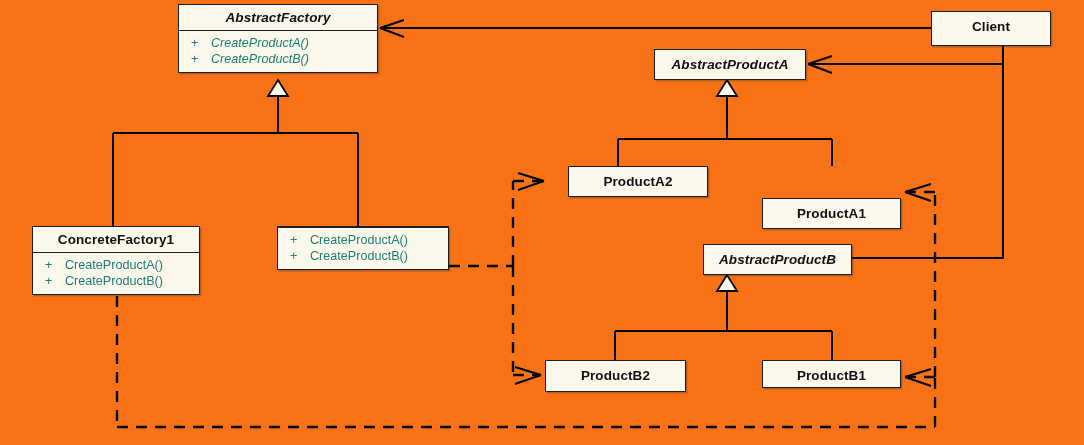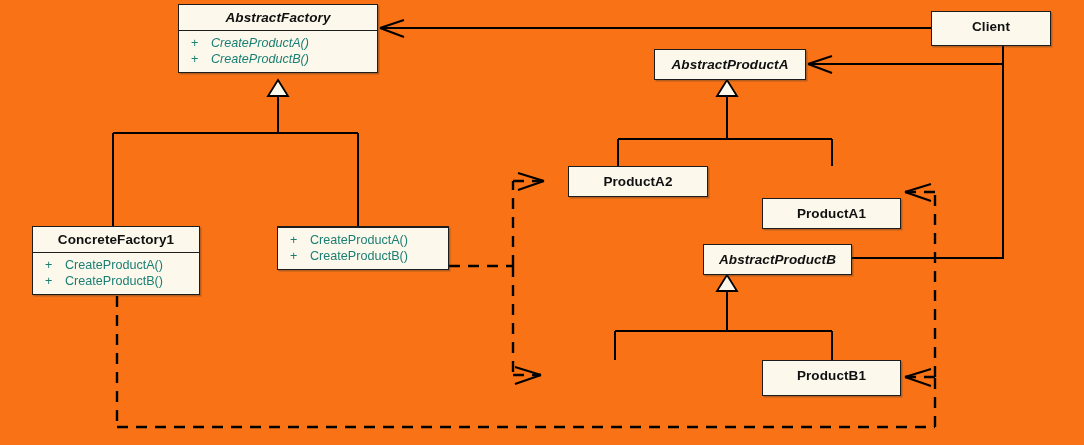--- a/index.html
+++ b/index.html
@@ -76,21 +76,21 @@
 
   
   #box-abstract-factory   { left: 178px; top: 4px;   width: 200px; }
   #box-concrete-factory-1 { left: 32px;  top: 226px; width: 168px; }
   #box-concrete-factory-2 { left: 277px; top: 226px; width: 172px; }
   #box-abstract-product-a { left: 654px; top: 49px;  width: 152px; height: 31px; }
   #box-product-a2         { left: 568px; top: 166px; width: 140px; height: 31px; }
   #box-product-a1         { left: 762px; top: 166px; width: 139px; height: 31px; margin-top: 32px; }
   #box-abstract-product-b { left: 655px; top: 244px; width: 149px; height: 31px; margin-left: 48px; }
   #box-product-b2         { left: 545px; top: 360px; width: 141px; height: 32px; }
-  #box-product-b1         { left: 762px; top: 360px; width: 139px; height: 36px; }
+  #box-product-b1         { left: 762px; top: 360px; width: 139px; height: 28px; }
   #box-client             { left: 931px; top: 11px;  width: 120px; height: 35px; }
 
   .single-compartment .class-title {
     padding: 7px 6px 8px 6px;
   }
 </style>
 </head>
 <body>
 
 <div id="diagram-root">
@@ -212,20 +212,23 @@
   </div>
 
   <div class="uml-class single-compartment" id="box-product-a1">
     <div class="class-title">ProductA1</div>
   </div>
 
   <div class="uml-class single-compartment" id="box-abstract-product-b">
     <div class="class-title abstract">AbstractProductB</div>
   </div>
 
+  <div class="uml-class single-compartment" id="box-product-b2">
+    <div class="class-title">ProductB2</div>
+  </div>
 
   <div class="uml-class single-compartment" id="box-product-b1">
     <div class="class-title">ProductB1</div>
   </div>
 
   <div class="uml-class single-compartment" id="box-client">
     <div class="class-title">Client</div>
   </div>
 
 </div>

